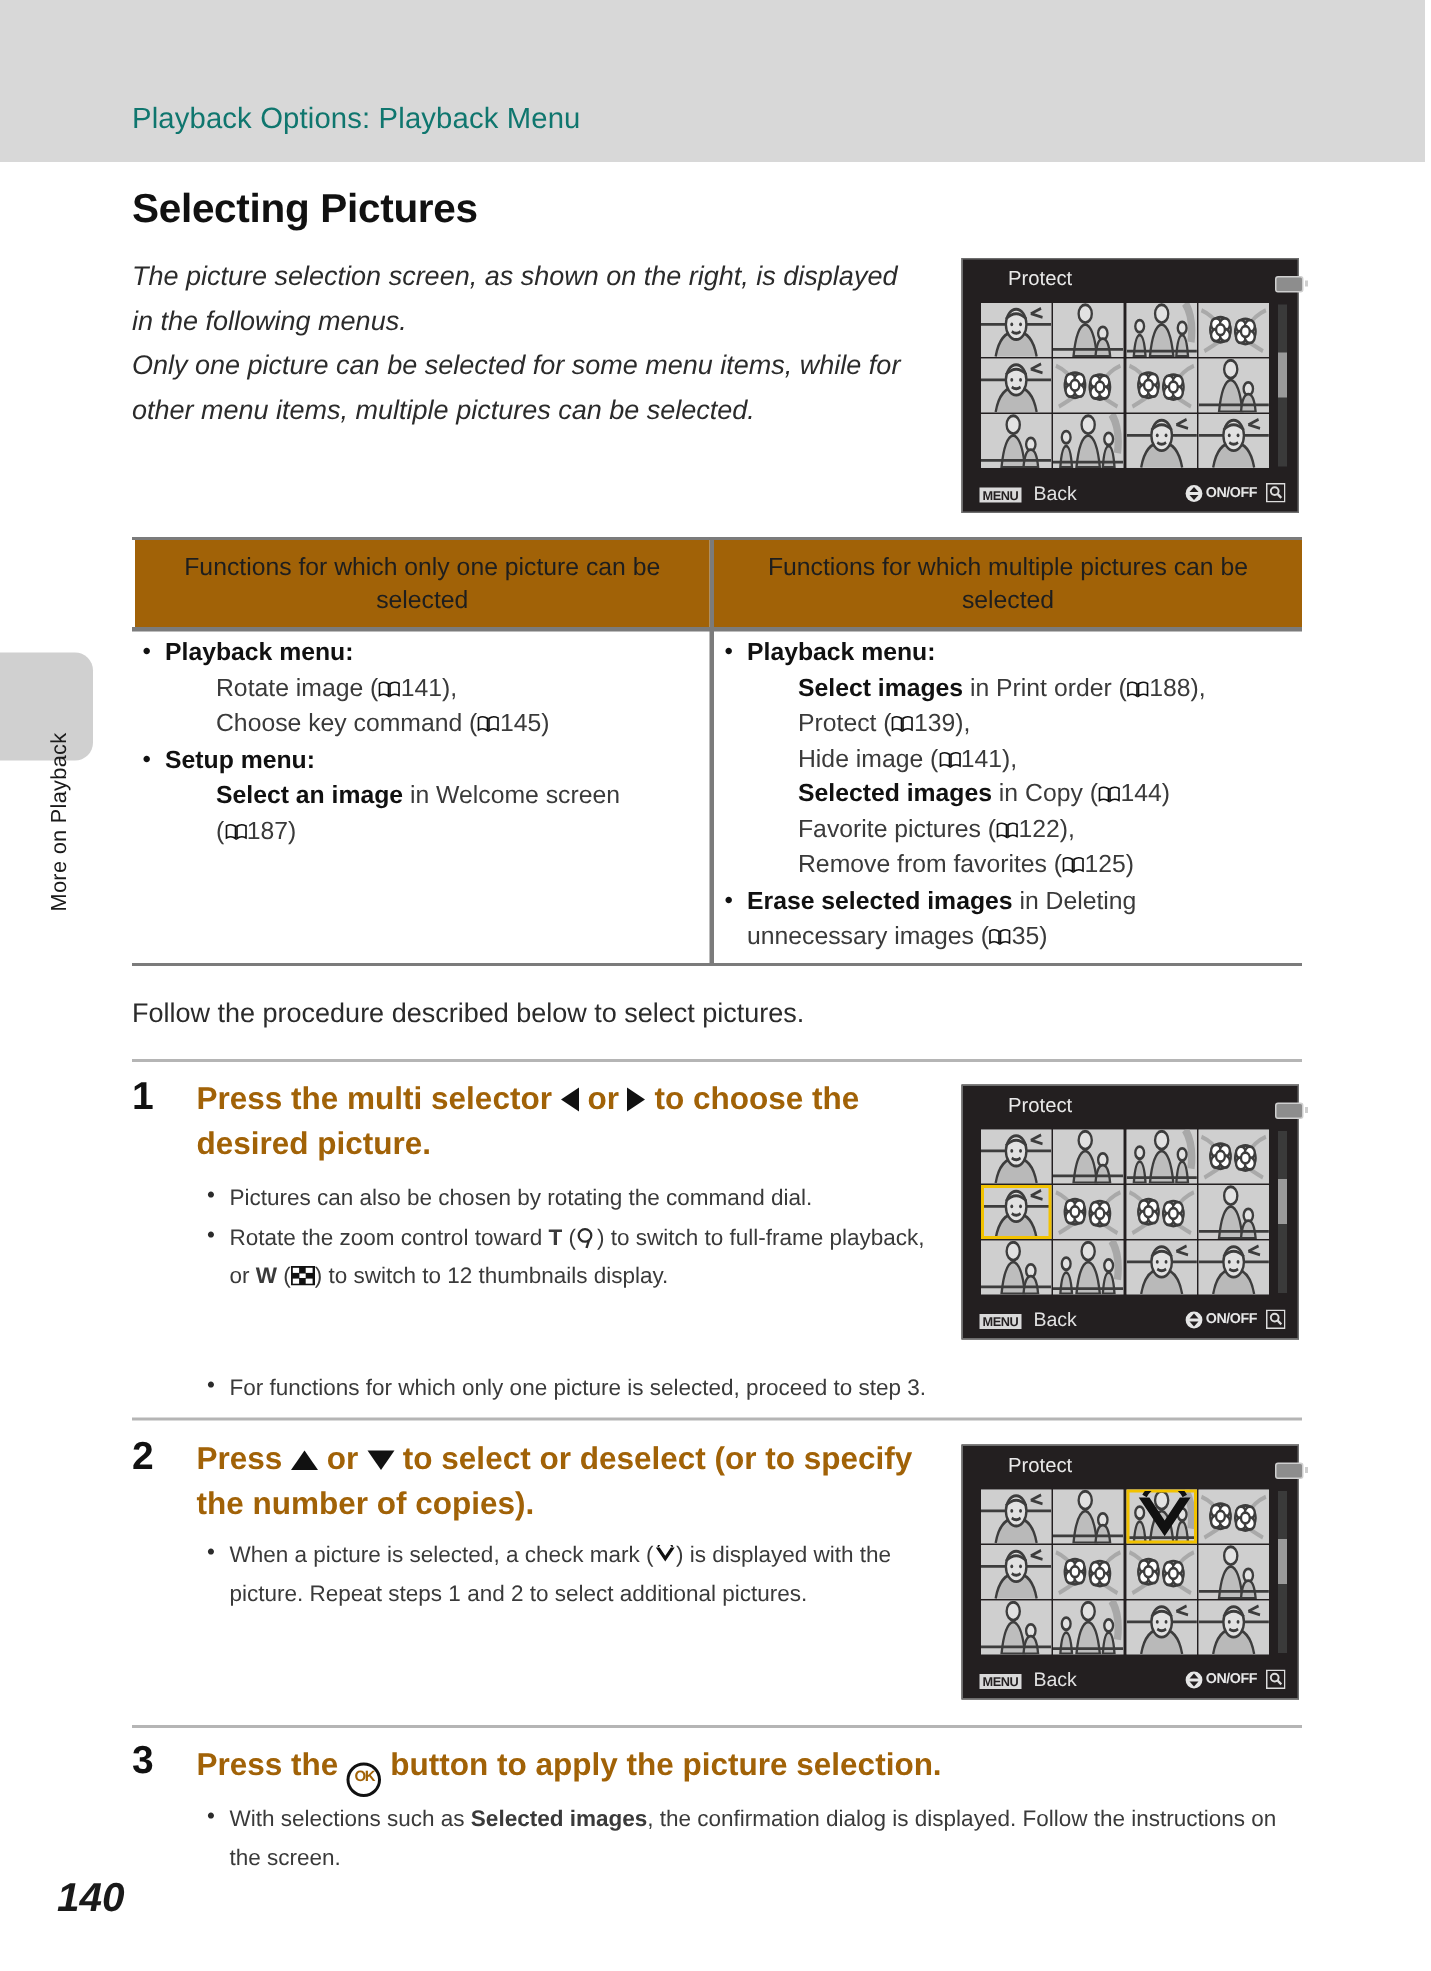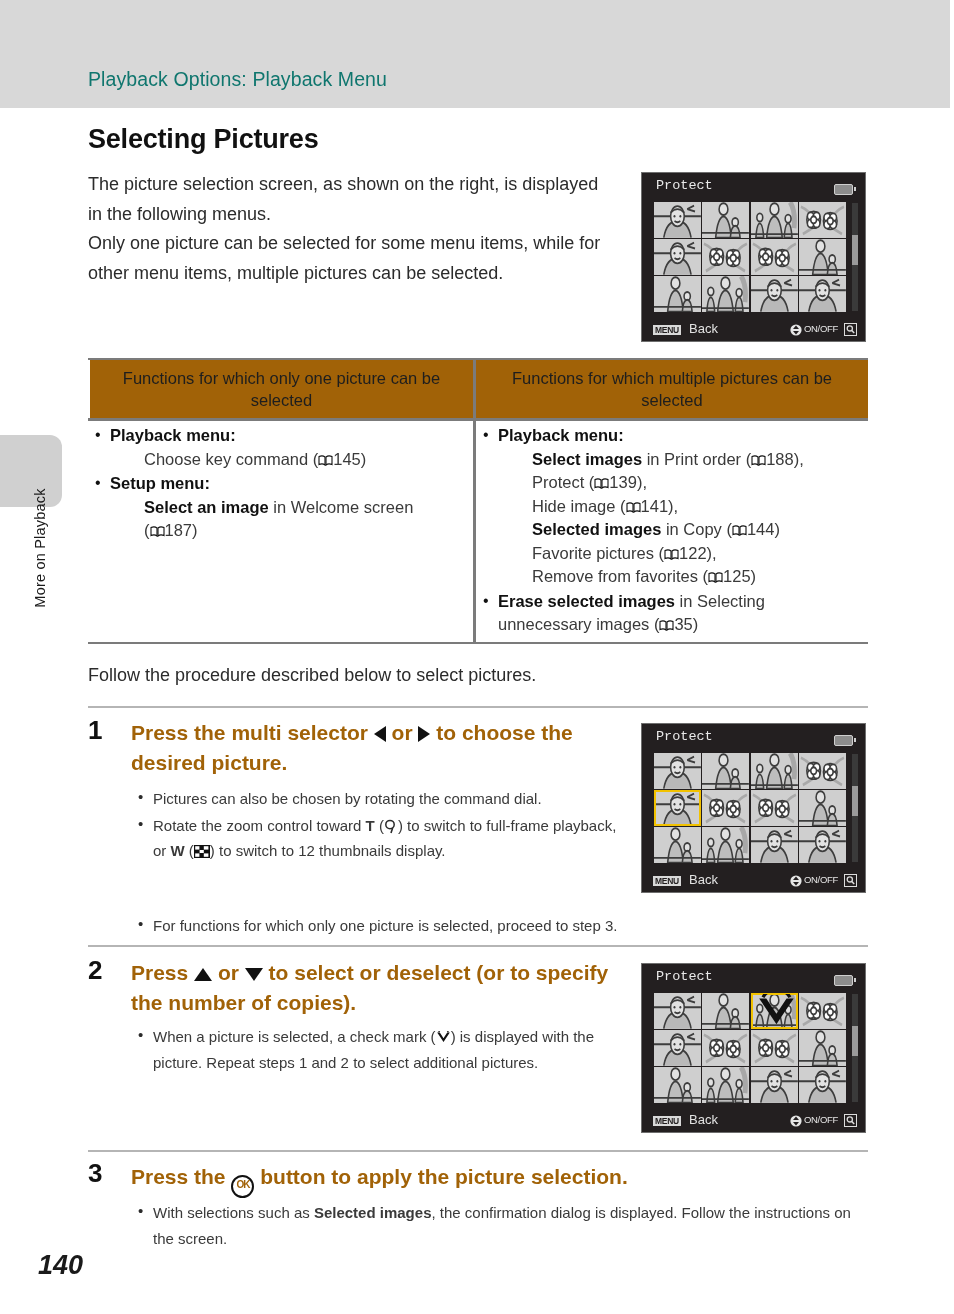--- a/index.html
+++ b/index.html
@@ -37,29 +37,29 @@
     position:absolute;left:38px;top:1250px;
     font-size:27px;font-style:italic;color:#1a1a1a;font-weight:600;
   }
   
   .h1{
     position:absolute;left:88px;top:124px;
     font-size:27px;font-weight:bold;color:#111;letter-spacing:-.2px;
   }
   .intro{
     position:absolute;left:88px;top:170px;width:520px;
-    font-size:18px;line-height:29.5px;color:#2b2b2b;
+    font-size:18px;line-height:29.5px;color:#2b2b2b;font-style:italic;
   }
   
   .lcd{
     position:absolute;width:225px;height:170px;
     background:#231f20;border:1px solid #6e6e6e;box-sizing:border-box;
   }
   .lcd-top{
-    position:absolute;left:0;top:0;width:100%;height:28px;font-family:Liberation Mono, monospace;
+    position:absolute;left:16px;top:0;width:100%;height:28px;
   }
   .lcd-title{
     position:absolute;left:14px;top:5px;font-size:13.5px;color:#e9e9e9;
   }
   .battery{
     position:absolute;right:12px;top:11px;width:17px;height:9px;
     border:1.5px solid #cfcfcf;border-radius:2px;background:#8d8d8d;
   }
   .battery:after{
     content:"";position:absolute;right:-4px;top:2px;width:2px;height:4px;background:#cfcfcf;
@@ -84,21 +84,21 @@
   .lcd-bot{
     position:absolute;left:0;bottom:0;width:100%;height:26px;
   }
   .menu-chip{
     position:absolute;left:11px;bottom:6px;
     background:#d9d9d9;color:#231f20;font-size:8.5px;font-weight:bold;
     padding:1px 2px;letter-spacing:-.3px;line-height:1;
   }
   .back-lbl{position:absolute;left:47px;bottom:5px;font-size:13px;color:#e2e2e2;}
   .ud-icon{position:absolute;right:63px;bottom:7px;width:12px;height:12px;}
-  .onoff{position:absolute;right:27px;bottom:7px;font-size:9.5px;font-weight:normal;color:#e6e6e6;letter-spacing:-.3px;}
+  .onoff{position:absolute;right:27px;bottom:7px;font-size:9.5px;font-weight:bold;color:#e6e6e6;letter-spacing:-.3px;}
   .mag{position:absolute;right:8px;bottom:6px;width:13px;height:13px;}
   .rule-top{position:absolute;left:88px;top:358px;width:780px;height:2px;background:#7b7b7b;}
   .rule-mid{position:absolute;left:88px;top:418px;width:780px;height:2.5px;background:#7b7b7b;}
   .rule-bot{position:absolute;left:88px;top:642px;width:780px;height:2px;background:#7b7b7b;}
   .vdiv{position:absolute;left:473px;top:358px;width:2.5px;height:286px;background:#7b7b7b;}
   .th{
     position:absolute;top:360px;height:58px;background:#a16207;
     font-size:16.5px;line-height:22px;color:#1e1e1e;text-align:center;
     display:flex;align-items:center;justify-content:center;padding:0 10px;box-sizing:border-box;
   }
@@ -354,20 +354,24 @@
 <div class="rule-mid"></div>
 <div class="rule-bot"></div>
 <div class="vdiv"></div>
 
 <div class="th th-l">Functions for which only one picture can be selected</div>
 <div class="th th-r">Functions for which multiple pictures can be selected</div>
 
 <div class="td td-l">
   <div class="bullet-li">
     <span class="b">Playback menu:</span>
+    <div class="indent"><span>Rotate image (</span><span class="bk"><svg viewBox="0 0 15 11">
+            <path d="M1 1.6c1.8-.9 4.4-.9 6 .4v8c-1.6-1.3-4.2-1.3-6-.4z" fill="#fff" stroke="#111" stroke-width="1.1"></path>
+            <path d="M14 1.6c-1.8-.9-4.4-.9-6 .4v8c1.6-1.3 4.2-1.3 6-.4z" fill="#fff" stroke="#111" stroke-width="1.1"></path>
+          </svg></span><span>141),</span></div>
     <div class="indent"><span>Choose key command (</span><span class="bk"><svg viewBox="0 0 15 11">
             <path d="M1 1.6c1.8-.9 4.4-.9 6 .4v8c-1.6-1.3-4.2-1.3-6-.4z" fill="#fff" stroke="#111" stroke-width="1.1"></path>
             <path d="M14 1.6c-1.8-.9-4.4-.9-6 .4v8c1.6-1.3 4.2-1.3 6-.4z" fill="#fff" stroke="#111" stroke-width="1.1"></path>
           </svg></span><span>145)</span></div>
   </div>
   <div class="bullet-li">
     <span class="b">Setup menu:</span>
     <div class="indent"><span class="b">Select an image</span><span> in Welcome screen</span></div>
     <div class="indent"><span>(</span><span class="bk"><svg viewBox="0 0 15 11">
             <path d="M1 1.6c1.8-.9 4.4-.9 6 .4v8c-1.6-1.3-4.2-1.3-6-.4z" fill="#fff" stroke="#111" stroke-width="1.1"></path>
@@ -398,21 +402,21 @@
     <div class="indent"><span>Favorite pictures (</span><span class="bk"><svg viewBox="0 0 15 11">
             <path d="M1 1.6c1.8-.9 4.4-.9 6 .4v8c-1.6-1.3-4.2-1.3-6-.4z" fill="#fff" stroke="#111" stroke-width="1.1"></path>
             <path d="M14 1.6c-1.8-.9-4.4-.9-6 .4v8c1.6-1.3 4.2-1.3 6-.4z" fill="#fff" stroke="#111" stroke-width="1.1"></path>
           </svg></span><span>122),</span></div>
     <div class="indent"><span>Remove from favorites (</span><span class="bk"><svg viewBox="0 0 15 11">
             <path d="M1 1.6c1.8-.9 4.4-.9 6 .4v8c-1.6-1.3-4.2-1.3-6-.4z" fill="#fff" stroke="#111" stroke-width="1.1"></path>
             <path d="M14 1.6c-1.8-.9-4.4-.9-6 .4v8c1.6-1.3 4.2-1.3 6-.4z" fill="#fff" stroke="#111" stroke-width="1.1"></path>
           </svg></span><span>125)</span></div>
   </div>
   <div class="bullet-li">
-    <span class="b">Erase selected images</span><span> in Selecting</span>
+    <span class="b">Erase selected images</span><span> in Deleting</span>
     <div><span>unnecessary images (</span><span class="bk"><svg viewBox="0 0 15 11">
             <path d="M1 1.6c1.8-.9 4.4-.9 6 .4v8c-1.6-1.3-4.2-1.3-6-.4z" fill="#fff" stroke="#111" stroke-width="1.1"></path>
             <path d="M14 1.6c-1.8-.9-4.4-.9-6 .4v8c1.6-1.3 4.2-1.3 6-.4z" fill="#fff" stroke="#111" stroke-width="1.1"></path>
           </svg></span><span>35)</span></div>
   </div>
 </div>
 
 <div class="follow">Follow the procedure described below to select pictures.</div>
 <div class="step-rule" style="top:706px;"></div>
 

